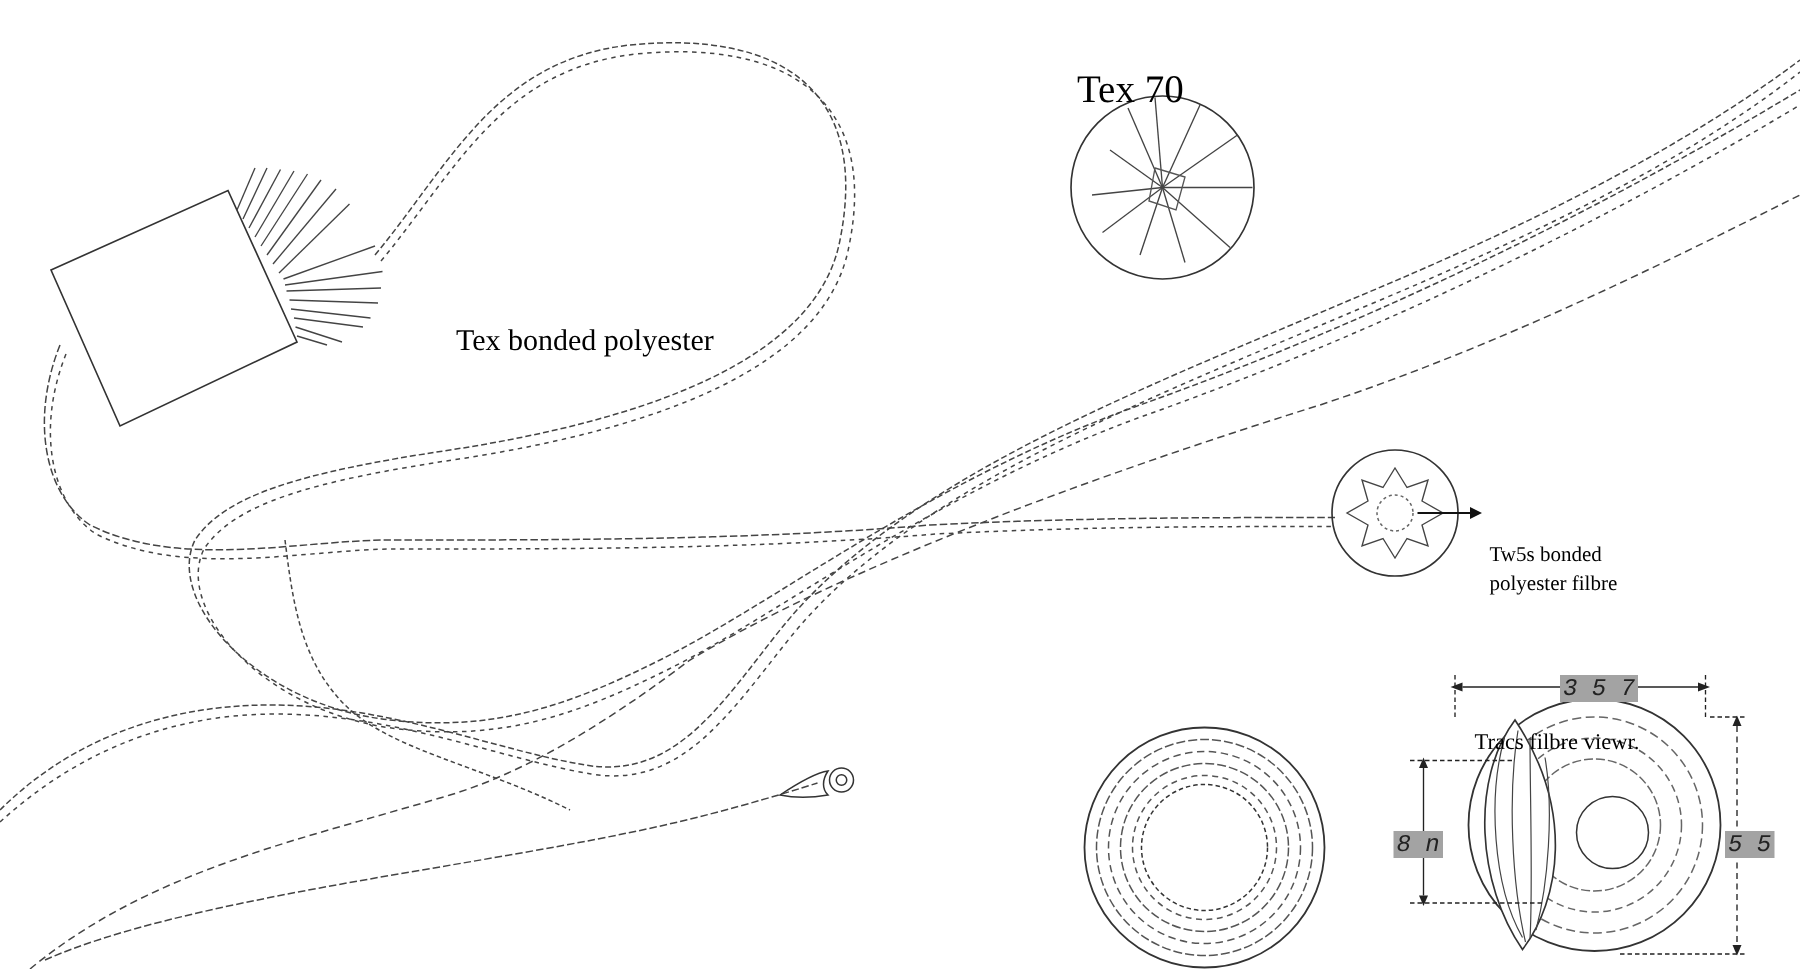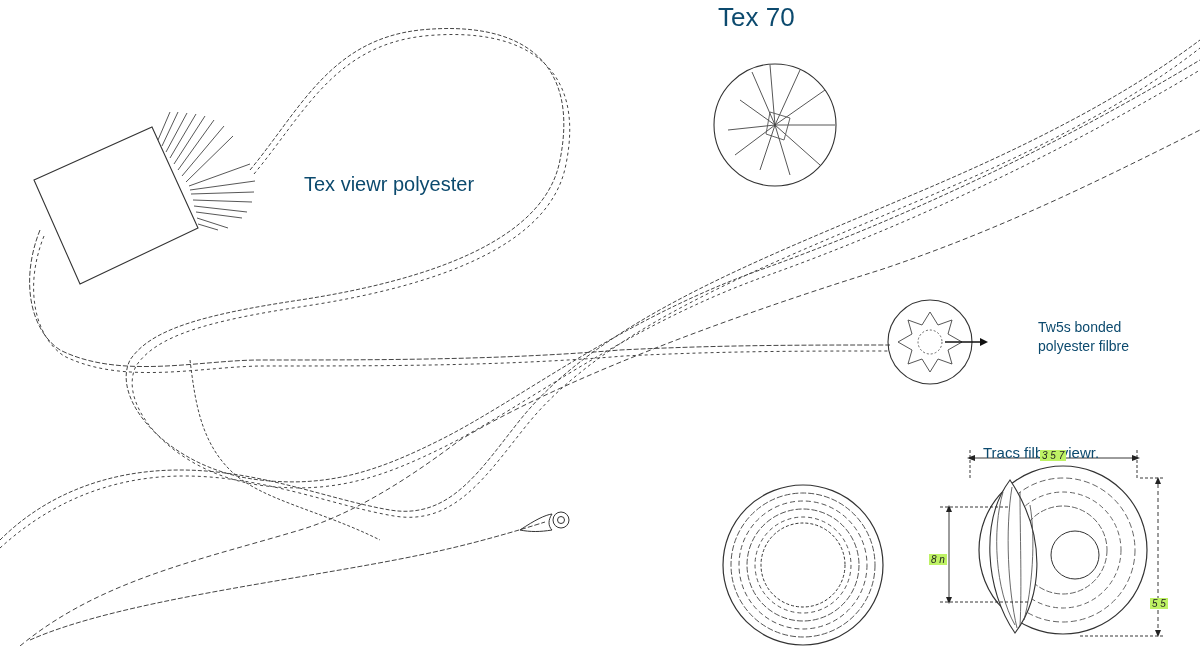--- a/index.html
+++ b/index.html
@@ -1,26 +1,26 @@
 <!DOCTYPE html>
 <html><head>
 <meta charset="utf-8">
 <style>
   html, body { margin: 0; padding: 0; background: #ffffff; }
   body { width: 1200px; height: 646px; position: relative; overflow: hidden; font-family: "Liberation Sans", sans-serif; color: #111; }
   svg.art { position: absolute; left: 0; top: 0; width: 1200px; height: 646px; }
-  .lbl { position: absolute; white-space: nowrap; font-family: Liberation Sans, sans-serif; color: #0c4a6e; }
+  .lbl { position: absolute; white-space: nowrap; font-family: Liberation Serif, serif; color: #000000; margin-top: 43px; }
   .title { left: 718px; top: 2px; font-size: 26px; }
   .main-label { left: 304px; top: 173px; font-size: 20px; }
-  .cross-label { left: 1038px; top: 318px; font-size: 14px; line-height: 19px; }
+  .cross-label { left: 993px; top: 318px; font-size: 14px; line-height: 19px; }
   .view-label { left: 983px; top: 444px; font-size: 15px; }
-  .dim { position: absolute; font-family: Liberation Sans, sans-serif; font-size: 10px; font-style: italic; color: #222; background: #bef264; padding: 0 2px; }
+  .dim { position: absolute; font-family: Liberation Mono, monospace; font-size: 16px; font-style: italic; color: #222; background: #a3a3a3; padding: 0 2px; }
   .dim-top { left: 1040px; top: 450px; }
   .dim-left { left: 929px; top: 554px; }
-  .dim-right { left: 1150px; top: 554px; margin-top: 44px; }
+  .dim-right { left: 1150px; top: 554px; }
 </style>
 </head>
 <body>
 
 <svg class="art" viewBox="0 0 1200 646" xmlns="http://www.w3.org/2000/svg" fill="none" stroke="#333" stroke-width="1">
 
   <g>
     <polygon points="34,180 152,127 198,228 80,284" stroke="#333" fill="#fff" stroke-width="1.1"></polygon>
     <g stroke="#444" stroke-width="0.9">
       <line x1="158" y1="140" x2="170" y2="112"></line>
@@ -123,21 +123,21 @@
       <line x1="1140" y1="478" x2="1165" y2="478" stroke-dasharray="3 2"></line>
       <line x1="1080" y1="636" x2="1165" y2="636" stroke-dasharray="3 2"></line>
       <line x1="1158" y1="484" x2="1158" y2="630" stroke-dasharray="4 3"></line>
       <polygon points="1155,484 1158,477 1161,484" fill="#222" stroke="none"></polygon>
       <polygon points="1155,630 1158,637 1161,630" fill="#222" stroke="none"></polygon>
     </g>
   </g>
 </svg>
 
 <div class="lbl title">Tex 70</div>
-<div class="lbl main-label">Tex viewr polyester</div>
+<div class="lbl main-label">Tex bonded polyester</div>
 <div class="lbl cross-label">
   <div>Tw5s bonded</div>
   <div>polyester filbre</div>
 </div>
 <div class="lbl view-label">Tracs filbre viewr.</div>
 <div class="dim dim-top">3 5 7</div>
 <div class="dim dim-left">8 n</div>
 <div class="dim dim-right">5 5</div>
 
 </body></html>

